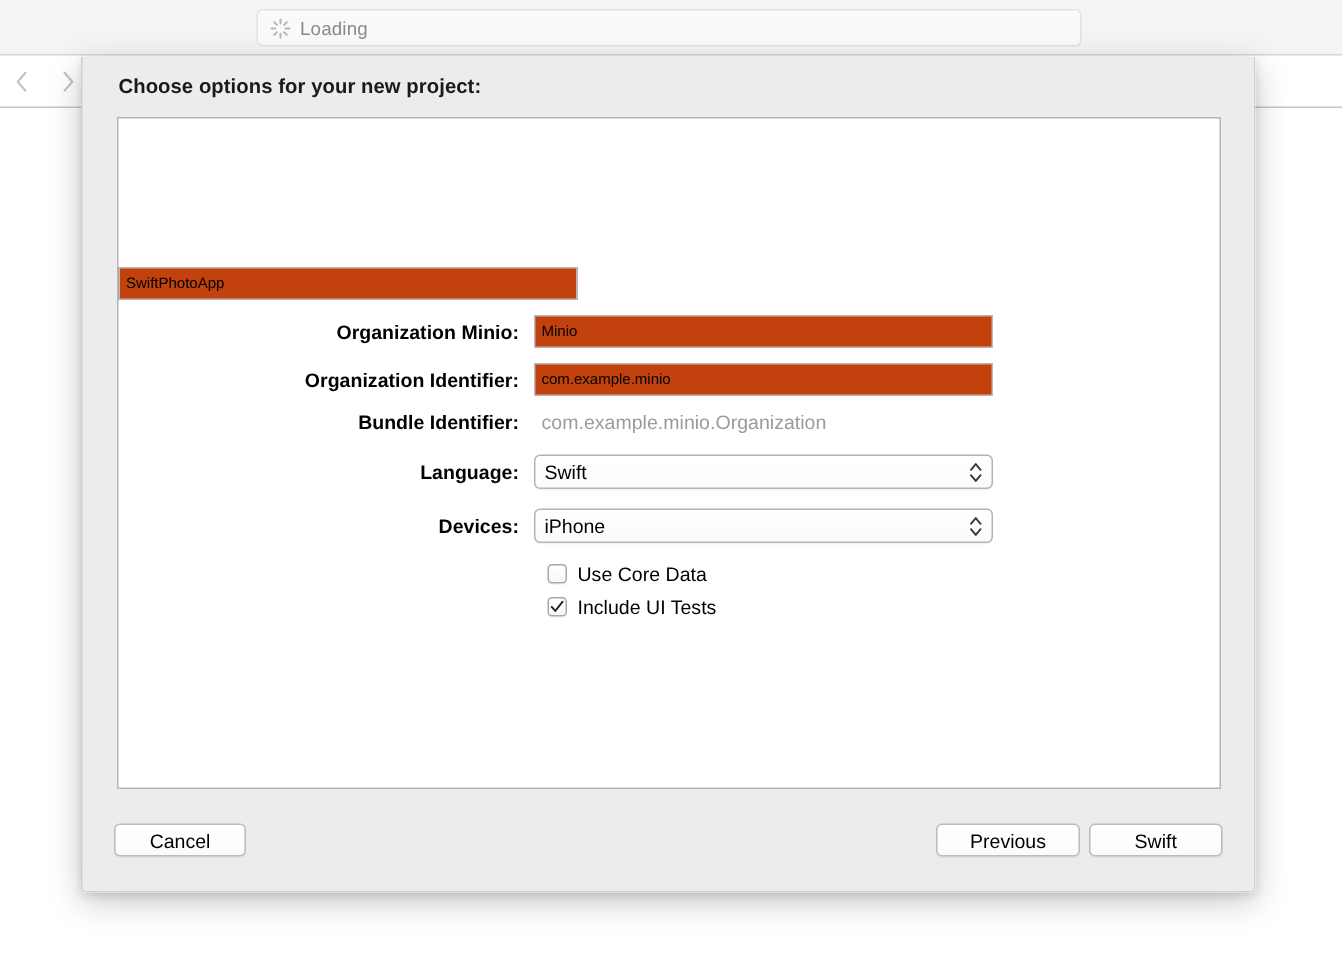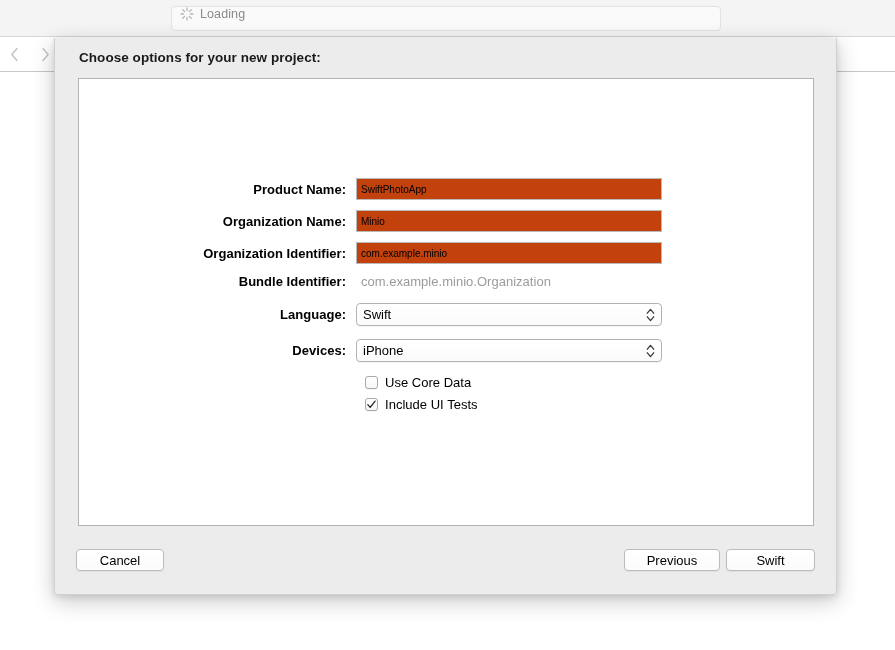--- a/index.html
+++ b/index.html
@@ -35,20 +35,21 @@
     position: absolute;
     left: 171px;
     top: 6px;
     width: 550px;
     height: 25px;
     background: #fafafa;
     border: 1px solid #e2e2e2;
     border-radius: 4px;
     box-sizing: border-box;
     display: flex;
+    align-items: center;
     padding-left: 8px;
   }
   .spinner {
     width: 14px;
     height: 14px;
     flex: 0 0 14px;
     position: relative;
   }
   .spinner svg { display: block; }
   .status-text {
@@ -331,26 +332,25 @@
 
   <div class="sheet-shadow"></div>
   <div class="sheet">
 
     <div class="sheet-title">Choose options for your new project:</div>
 
     <div class="sheet-panel">
       <div class="form">
 
         <div class="form-row" style="top:99px;">
-          <div class="form-label">Product Name:</div>
           <input class="text-input" type="text" value="SwiftPhotoApp" style="">
         </div>
 
         <div class="form-row" style="top:131px;">
-          <div class="form-label">Organization Name:</div>
+          <div class="form-label">Organization Minio:</div>
           <input class="text-input" type="text" value="Minio" style="">
         </div>
 
         <div class="form-row" style="top:163px;">
           <div class="form-label">Organization Identifier:</div>
           <input class="text-input" type="text" value="com.example.minio" style="">
         </div>
 
         <div class="form-row" style="top:195px;">
           <div class="form-label">Bundle Identifier:</div>

